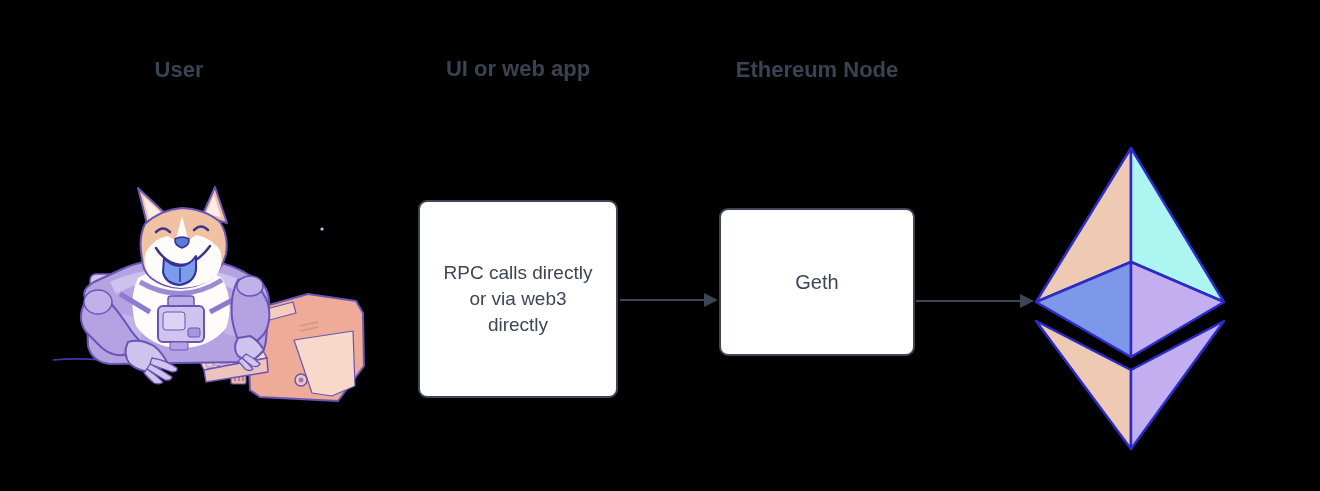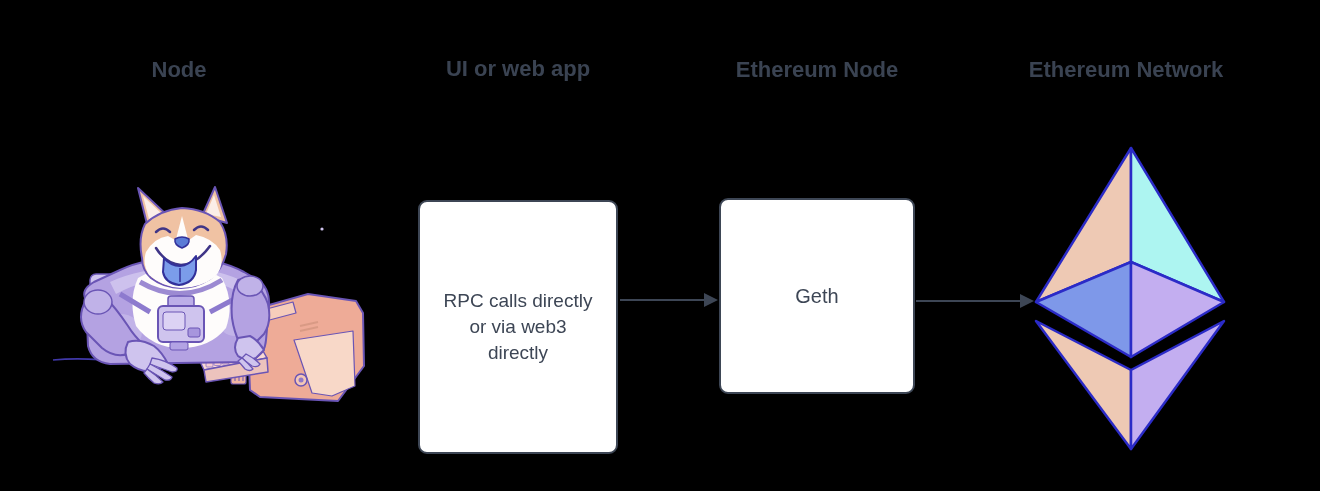--- a/index.html
+++ b/index.html
@@ -26,24 +26,23 @@
   .arrow-svg,.art-svg{position:absolute;overflow:visible;}
   .arrow-line{stroke:var(--stroke,#3d4655);stroke-width:2;}
   .arrow-head{fill:var(--stroke,#3d4655);}
   .eth-face{stroke:var(--eth-outline,#2b2bc7);stroke-width:2.5;stroke-linejoin:round;}
 </style>
 </head>
 <body>
 
 <div id="stage">
 
-  <div class="heading" style="left:179px;top:57px">Node</div>
+  <div class="heading" style="left:179px;top:57px">User</div>
   <div class="heading" style="left:817px;top:57px">Ethereum Node</div>
   <div class="heading" style="left:518px;top:56px">UI or web app</div>
-  <div class="heading" style="left:1126px;top:57px">Ethereum Network</div>
 
   <svg class="art-svg" style="left:50px;top:182px" width="320" height="226" viewBox="0 0 320 226">
 
     <path d="M3,178 Q 34,175 74,180" fill="none" stroke="#4038a8" stroke-width="1.6"></path>
 
     <circle cx="272" cy="47" r="1.6" fill="var(--suit-light,#cfc4ee)"></circle>
 
     <g stroke-linejoin="round">
       <polygon points="197,136 212,125 258,112 306,119 313,131 314,184 288,219 210,215 200,208" fill="var(--computer-salmon,#eeab97)" stroke="var(--ink-purple,#6a55b5)" stroke-width="2"></polygon>
       <polygon points="209,129 243,120 246,131 212,140" fill="#f6cdbb" stroke="var(--ink-purple,#6a55b5)" stroke-width="1.2"></polygon>
@@ -127,32 +126,32 @@
       <path d="M97,187 Q106,193 113,200 Q110,203 104,201 Q98,196 94,191 Z" fill="var(--suit-light,#cfc4ee)" stroke="var(--ink-purple,#6a55b5)" stroke-width="1.3"></path>
 
       <path d="M196,96 Q212,104 218,122 Q222,140 214,152 L204,162 Q196,168 190,162 Q184,150 182,136 Q180,112 188,98 Z" fill="var(--suit-purple,#b4a2e2)" stroke="var(--ink-purple,#6a55b5)" stroke-width="2"></path>
       <ellipse cx="200" cy="104" rx="13" ry="10" fill="#c0b2e8" stroke="var(--ink-purple,#6a55b5)" stroke-width="1.5"></ellipse>
       <path d="M188,156 Q182,166 188,174 Q196,180 206,176 L214,168 Q208,158 200,154 Z" fill="var(--suit-light,#cfc4ee)" stroke="var(--ink-purple,#6a55b5)" stroke-width="2"></path>
       <path d="M196,172 Q204,176 210,182 Q208,186 202,184 Q196,180 192,176 Z" fill="var(--suit-light,#cfc4ee)" stroke="var(--ink-purple,#6a55b5)" stroke-width="1.3"></path>
       <path d="M192,176 Q198,181 203,187 Q200,190 195,187 Q191,182 188,179 Z" fill="var(--suit-light,#cfc4ee)" stroke="var(--ink-purple,#6a55b5)" stroke-width="1.3"></path>
     </g>
   </svg>
 
-  <div class="node-box" style="left:418px;top:200px;width:200px;height:254px">
+  <div class="node-box" style="left:418px;top:200px;width:200px;height:198px">
     <span class="line">RPC calls directly</span>
     <span class="line">or via web3</span>
     <span class="line">directly</span>
   </div>
 
   <svg class="arrow-svg" style="left:619px;top:288px" width="100" height="24" viewBox="0 0 100 24">
     <line class="arrow-line" x1="1" y1="12" x2="85" y2="12"></line>
     <polygon class="arrow-head" points="85,5 99,12 85,19"></polygon>
   </svg>
 
-  <div class="node-box" style="left:719px;top:198px;width:196px;height:196px">
+  <div class="node-box" style="left:719px;top:208px;width:196px;height:148px">
     <span class="single">Geth</span>
   </div>
 
   <svg class="arrow-svg" style="left:915px;top:289px" width="120" height="24" viewBox="0 0 120 24">
     <line class="arrow-line" x1="1" y1="12" x2="105" y2="12"></line>
     <polygon class="arrow-head" points="105,5 119,12 105,19"></polygon>
   </svg>
 
   <svg class="art-svg" style="left:1020px;top:140px" width="210" height="315" viewBox="0 0 210 315">
     <polygon class="eth-face" points="111,8 16,162 111,122" fill="var(--eth-peach,#eec9b4)"></polygon>

